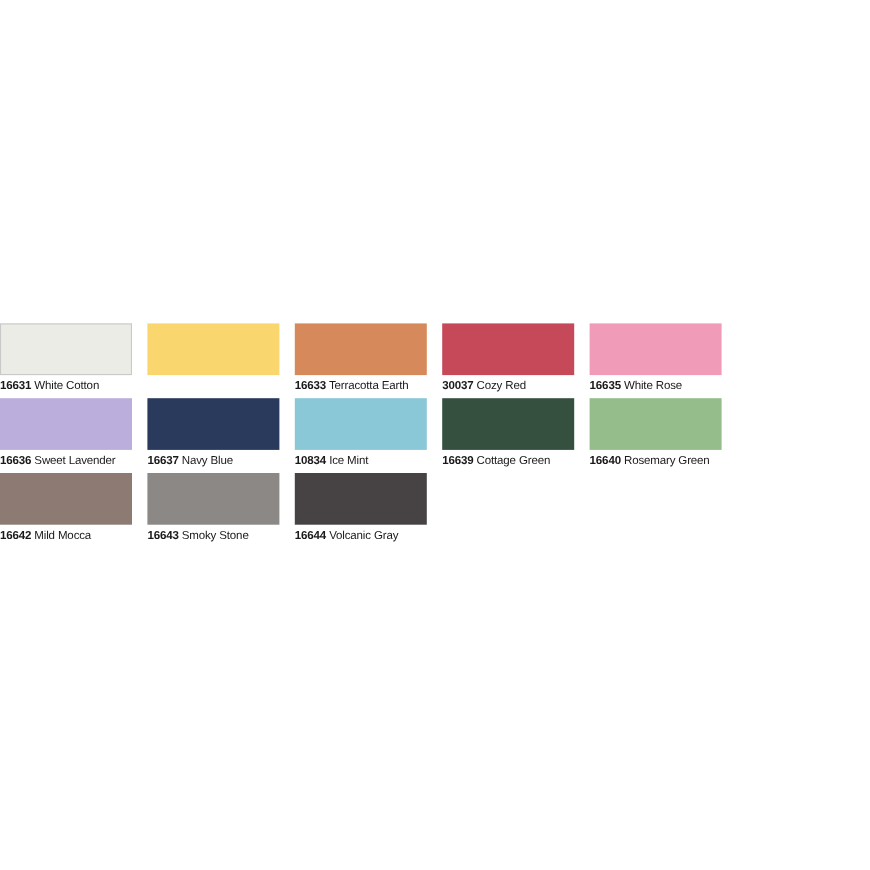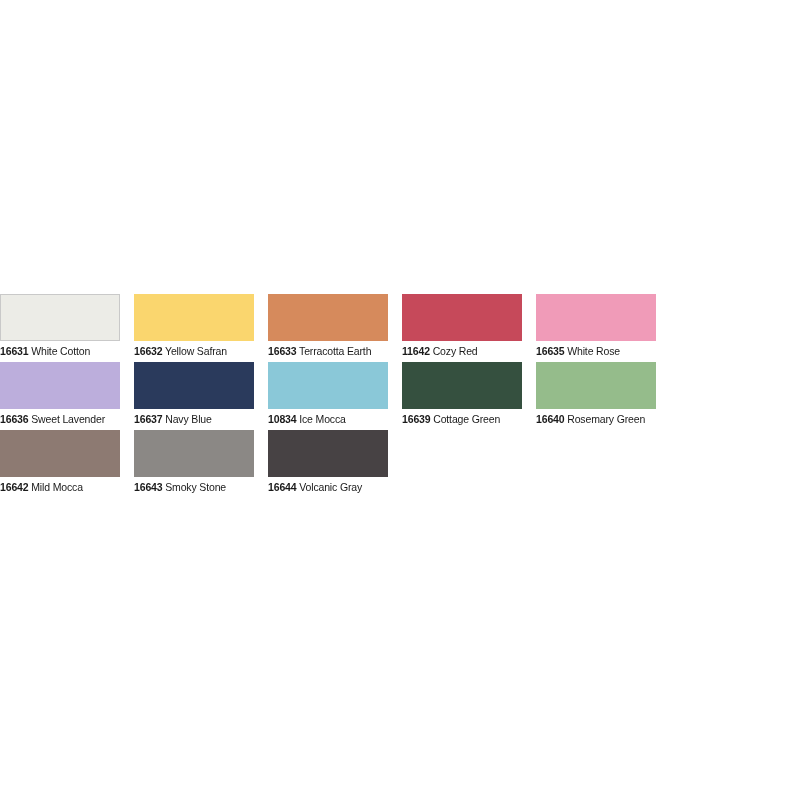--- a/index.html
+++ b/index.html
@@ -75,45 +75,44 @@
 <body>
 
 <div id="swatch-chart">
   <div class="swatch-grid">
       <div class="swatch-cell">
         <div class="swatch-chip bordered" style="background-color: rgb(236, 236, 231);"></div>
         <div class="swatch-label"><span class="swatch-code">16631</span> <span class="swatch-name">White Cotton</span></div>
       </div>
       <div class="swatch-cell">
         <div class="swatch-chip" style="background-color: rgb(250, 214, 110);"></div>
-        <div class="swatch-label"><span class="swatch-code">16632</span> <span class="swatch-name">Yellow Safran</span></div>
       </div>
       <div class="swatch-cell">
         <div class="swatch-chip" style="background-color: rgb(214, 138, 92);"></div>
         <div class="swatch-label"><span class="swatch-code">16633</span> <span class="swatch-name">Terracotta Earth</span></div>
       </div>
       <div class="swatch-cell">
         <div class="swatch-chip" style="background-color: rgb(198, 73, 90);"></div>
-        <div class="swatch-label"><span class="swatch-code">11642</span> <span class="swatch-name">Cozy Red</span></div>
+        <div class="swatch-label"><span class="swatch-code">30037</span> <span class="swatch-name">Cozy Red</span></div>
       </div>
       <div class="swatch-cell">
         <div class="swatch-chip" style="background-color: rgb(240, 155, 184);"></div>
         <div class="swatch-label"><span class="swatch-code">16635</span> <span class="swatch-name">White Rose</span></div>
       </div>
       <div class="swatch-cell">
         <div class="swatch-chip" style="background-color: rgb(188, 174, 220);"></div>
         <div class="swatch-label"><span class="swatch-code">16636</span> <span class="swatch-name">Sweet Lavender</span></div>
       </div>
       <div class="swatch-cell">
         <div class="swatch-chip" style="background-color: rgb(42, 58, 92);"></div>
         <div class="swatch-label"><span class="swatch-code">16637</span> <span class="swatch-name">Navy Blue</span></div>
       </div>
       <div class="swatch-cell">
         <div class="swatch-chip" style="background-color: rgb(138, 200, 216);"></div>
-        <div class="swatch-label"><span class="swatch-code">10834</span> <span class="swatch-name">Ice Mocca</span></div>
+        <div class="swatch-label"><span class="swatch-code">10834</span> <span class="swatch-name">Ice Mint</span></div>
       </div>
       <div class="swatch-cell">
         <div class="swatch-chip" style="background-color: rgb(53, 80, 63);"></div>
         <div class="swatch-label"><span class="swatch-code">16639</span> <span class="swatch-name">Cottage Green</span></div>
       </div>
       <div class="swatch-cell">
         <div class="swatch-chip" style="background-color: rgb(149, 188, 139);"></div>
         <div class="swatch-label"><span class="swatch-code">16640</span> <span class="swatch-name">Rosemary Green</span></div>
       </div>
       <div class="swatch-cell">

